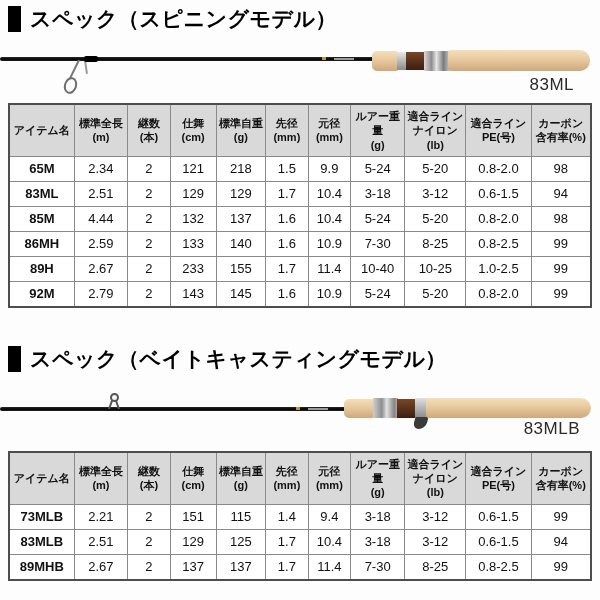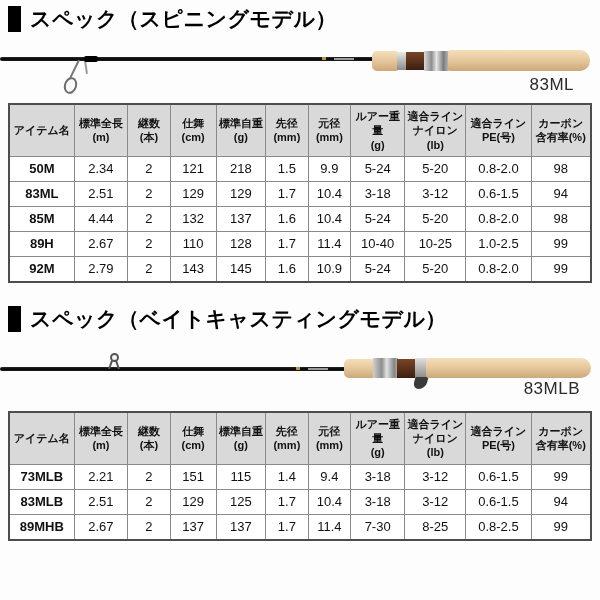--- a/index.html
+++ b/index.html
@@ -4,21 +4,21 @@
 <style>
   html,body{margin:0;padding:0;}
   body{
     width:600px;height:600px;overflow:hidden;
     background:#fdfdfd;color:#111;
     font-family:"Liberation Sans","DejaVu Sans",sans-serif;
   }
   .section{position:relative;}
   .section-1{padding-top:5px;}
   .heading{display:flex;align-items:center;gap:9px;margin:0 0 0 8px;height:28px;}
-  .heading-2{margin-top:22px;}
+  .heading-2{margin-top:37px;}
   .marker{width:13px;height:26px;background:#000;flex:0 0 auto;}
   .heading-text{font-size:21px;font-weight:bold;letter-spacing:.5px;color:#000;white-space:nowrap;}
 
   
   .rod{position:relative;width:600px;}
   .rod-1{height:66px;}
   .rod-2{height:74px;}
   .rod *{position:absolute;}
   .blank{background:linear-gradient(180deg,#2a2a2a,#050505 55%,#222);height:4px;border-radius:2px 0 0 2px;}
   .rod-1 .blank{left:0;top:24px;width:374px;}
@@ -141,21 +141,21 @@
 ナイロン
 (lb)</th>
           <th>適合ライン
 PE(号)</th>
           <th>カーボン
 含有率(%)</th>
         </tr>
       </thead>
       <tbody>
         <tr>
-          <td class="item">50M</td>
+          <td class="item">65M</td>
           <td>2.34</td>
           <td>2</td>
           <td>121</td>
           <td>218</td>
           <td>1.5</td>
           <td>9.9</td>
           <td>5-24</td>
           <td>5-20</td>
           <td>0.8-2.0</td>
           <td>98</td>
@@ -180,25 +180,38 @@
           <td>132</td>
           <td>137</td>
           <td>1.6</td>
           <td>10.4</td>
           <td>5-24</td>
           <td>5-20</td>
           <td>0.8-2.0</td>
           <td>98</td>
         </tr>
         <tr>
+          <td class="item">86MH</td>
+          <td>2.59</td>
+          <td>2</td>
+          <td>133</td>
+          <td>140</td>
+          <td>1.6</td>
+          <td>10.9</td>
+          <td>7-30</td>
+          <td>8-25</td>
+          <td>0.8-2.5</td>
+          <td>99</td>
+        </tr>
+        <tr>
           <td class="item">89H</td>
           <td>2.67</td>
           <td>2</td>
-          <td>110</td>
-          <td>128</td>
+          <td>233</td>
+          <td>155</td>
           <td>1.7</td>
           <td>11.4</td>
           <td>10-40</td>
           <td>10-25</td>
           <td>1.0-2.5</td>
           <td>99</td>
         </tr>
         <tr>
           <td class="item">92M</td>
           <td>2.79</td>

